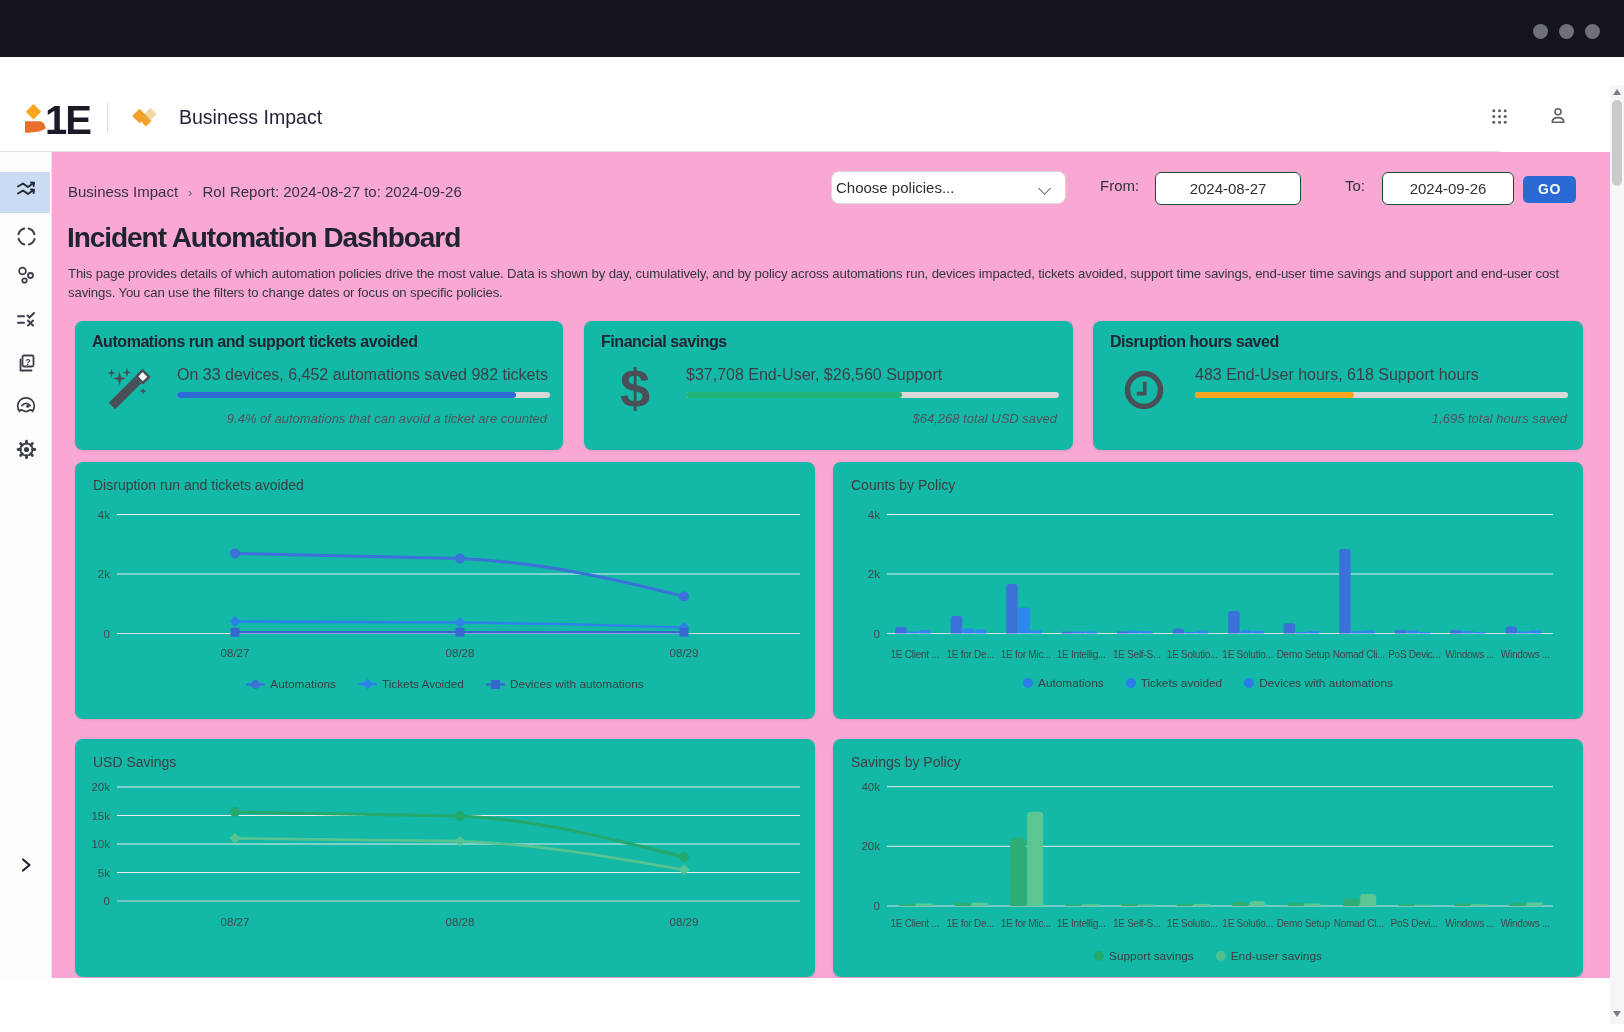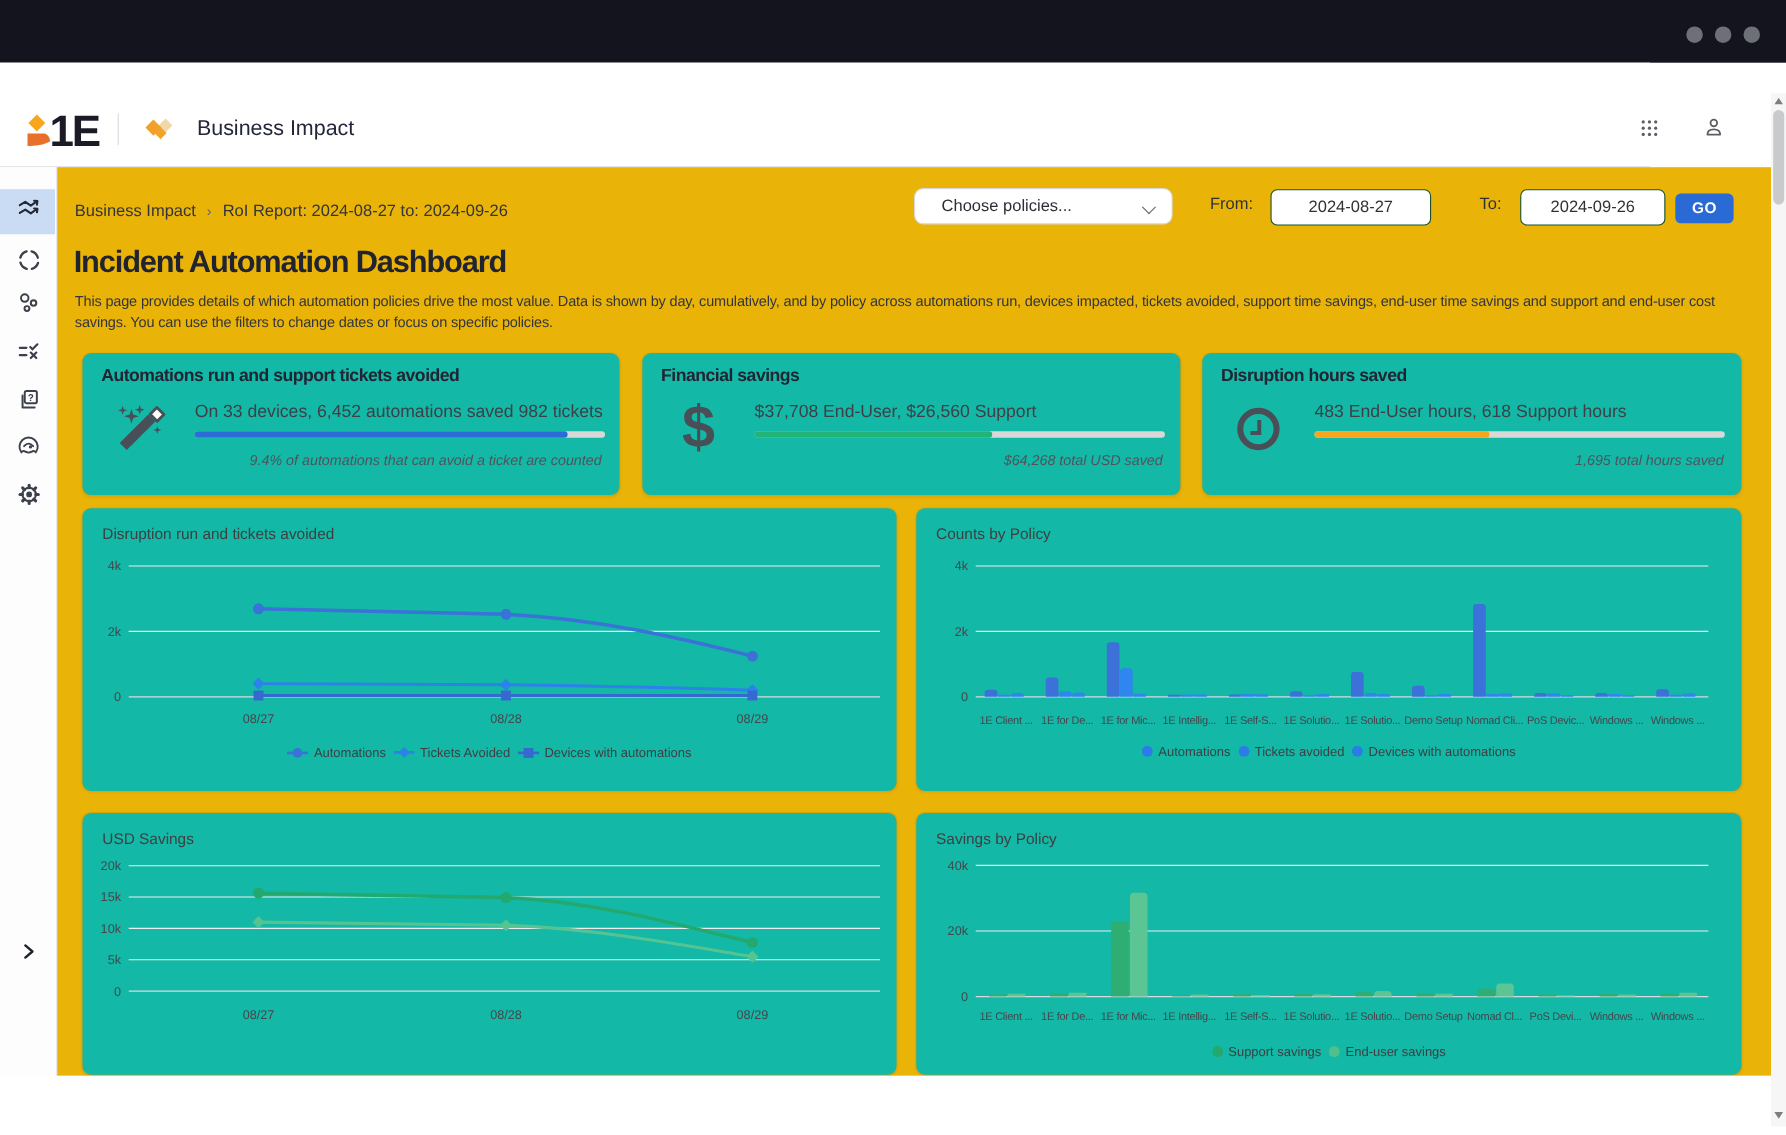--- a/index.html
+++ b/index.html
@@ -11,40 +11,40 @@
   
   .header { position:absolute; left:0; top:57px; width:1500px; height:95px; background:#fff; border-bottom:1px solid #e2e3e5; }
   .logo1e { position:absolute; left:45px; top:43px; font-size:40px; font-weight:700; color:#1b1b28; letter-spacing:-2px; line-height:1; }
   .vdiv { position:absolute; left:107px; top:46px; width:1px; height:29px; background:#d9dadd; }
   .apptitle { position:absolute; left:179px; top:49px; font-size:19.5px; color:#23263a; }
   
   .sidebar { position:absolute; left:0; top:152px; width:52px; height:826px; background:#fdfdfe; border-right:1px solid #e4e5e8; }
   .sel { position:absolute; left:0; top:20px; width:50px; height:41px; background:#c9dcf4; }
   .sicon { position:absolute; left:16px; }
   
-  .content { position:absolute; left:52px; top:152px; width:1558px; height:826px; background:#eab308; }
+  .content { position:absolute; left:52px; top:152px; width:1558px; height:826px; background:#f9a8d4; }
   .crumb { position:absolute; left:16px; top:31px; font-size:15px; color:#32353c; }
   .crumb .sep { color:#5f6368; padding:0 10px; font-size:13px; }
   .h1 { position:absolute; left:15px; top:70px; font-size:28px; font-weight:700; color:#21242e; letter-spacing:-1.05px; }
   .desc { position:absolute; left:16px; top:112px; width:1560px; font-size:13.2px; letter-spacing:-0.15px; line-height:19px; color:#33363c; }
   
-  .selbox { position:absolute; left:779px; top:19px; width:235px; height:33px; background:#fff; border:1px solid #d8d9db; border-radius:8px; font-size:15px; color:#2b2e35; line-height:31px; padding-left:24px; }
+  .selbox { position:absolute; left:779px; top:19px; width:235px; height:33px; background:#fff; border:1px solid #d8d9db; border-radius:8px; font-size:15px; color:#2b2e35; line-height:31px; padding-left:4px; }
   .chev { position:absolute; right:16px; top:12px; width:9px; height:9px; border-right:1.6px solid #5f6368; border-bottom:1.6px solid #5f6368; transform:rotate(45deg); }
   .flab { position:absolute; top:25px; font-size:15px; color:#2f3338; }
   .finput { position:absolute; top:20px; height:33px; background:#fff; border:1px solid #14532d; border-radius:6px; font-size:15px; color:#2f3338; line-height:31px; text-align:center; }
   .gobtn { position:absolute; left:1471px; top:24px; width:53px; height:27px; background:#2a6ad4; border-radius:5px; color:#fff; font-size:14px; font-weight:700; text-align:center; line-height:27px; letter-spacing:0.5px; }
   
   .card { position:absolute; background:#14b8a6; border-radius:8px; box-shadow:0 1px 3px rgba(30,35,60,0.10), 0 0 1px rgba(30,35,60,0.08); }
   .sc-title { position:absolute; left:17px; top:12px; font-size:16px; font-weight:700; letter-spacing:-0.45px; color:#202433; }
   .sc-text { position:absolute; left:102px; top:45px; font-size:16px; color:#3c4148; }
   .track { position:absolute; left:102px; top:71px; width:373px; height:6px; border-radius:3px; background:#d8d8d8; }
   .fill { height:6px; border-radius:3px; }
   .sc-it { position:absolute; right:16px; top:90px; font-size:13px; font-style:italic; color:#4f545c; }
   .ct { position:absolute; left:18px; top:15px; font-size:14px; color:#3c4043; font-weight:400; }
-  .legend { position:absolute; left:0; width:100%; display:flex; justify-content:center; align-items:center; gap:7px; font-size:11.8px; color:#3c4043; }
+  .legend { position:absolute; left:0; width:100%; display:flex; justify-content:center; align-items:center; gap:22px; font-size:11.8px; color:#3c4043; }
   .li { display:flex; align-items:center; gap:5px; white-space:nowrap; }
   
   .sbar { position:absolute; left:1610px; top:85px; width:14px; height:939px; background:#f6f6f6; }
   .sthumb { position:absolute; left:2px; top:15px; width:10px; height:86px; background:#c9cacc; border-radius:5px; }
   .bottomstrip { position:absolute; left:0; top:978px; width:1610px; height:54px; background:#fff; }
 </style>
 </head>
 <body>
 <div class="topbar">
   <div class="dot" style="left:1533px"></div>

